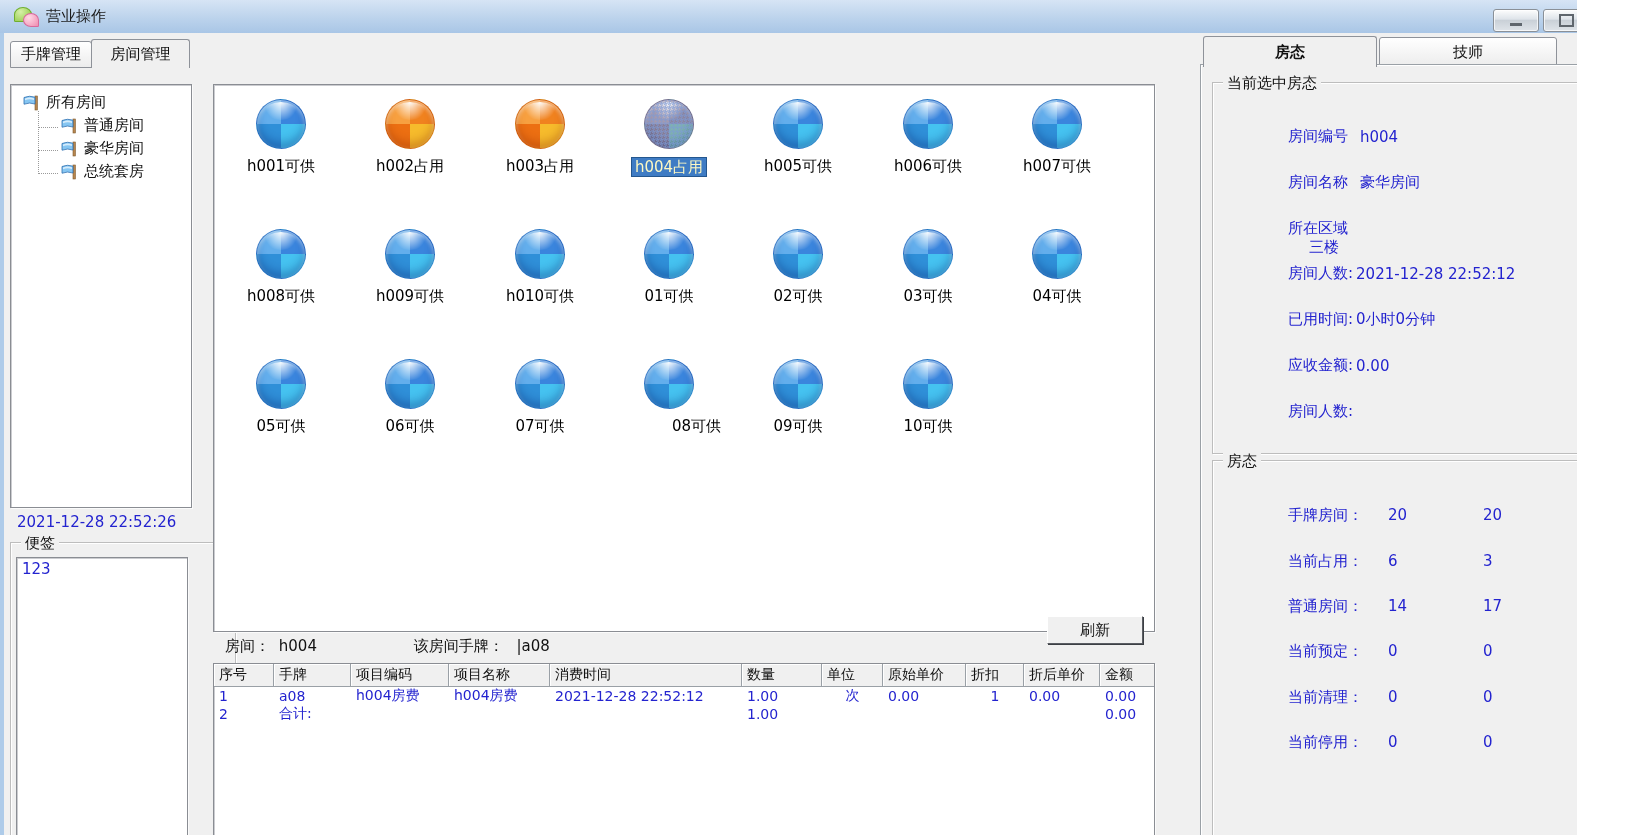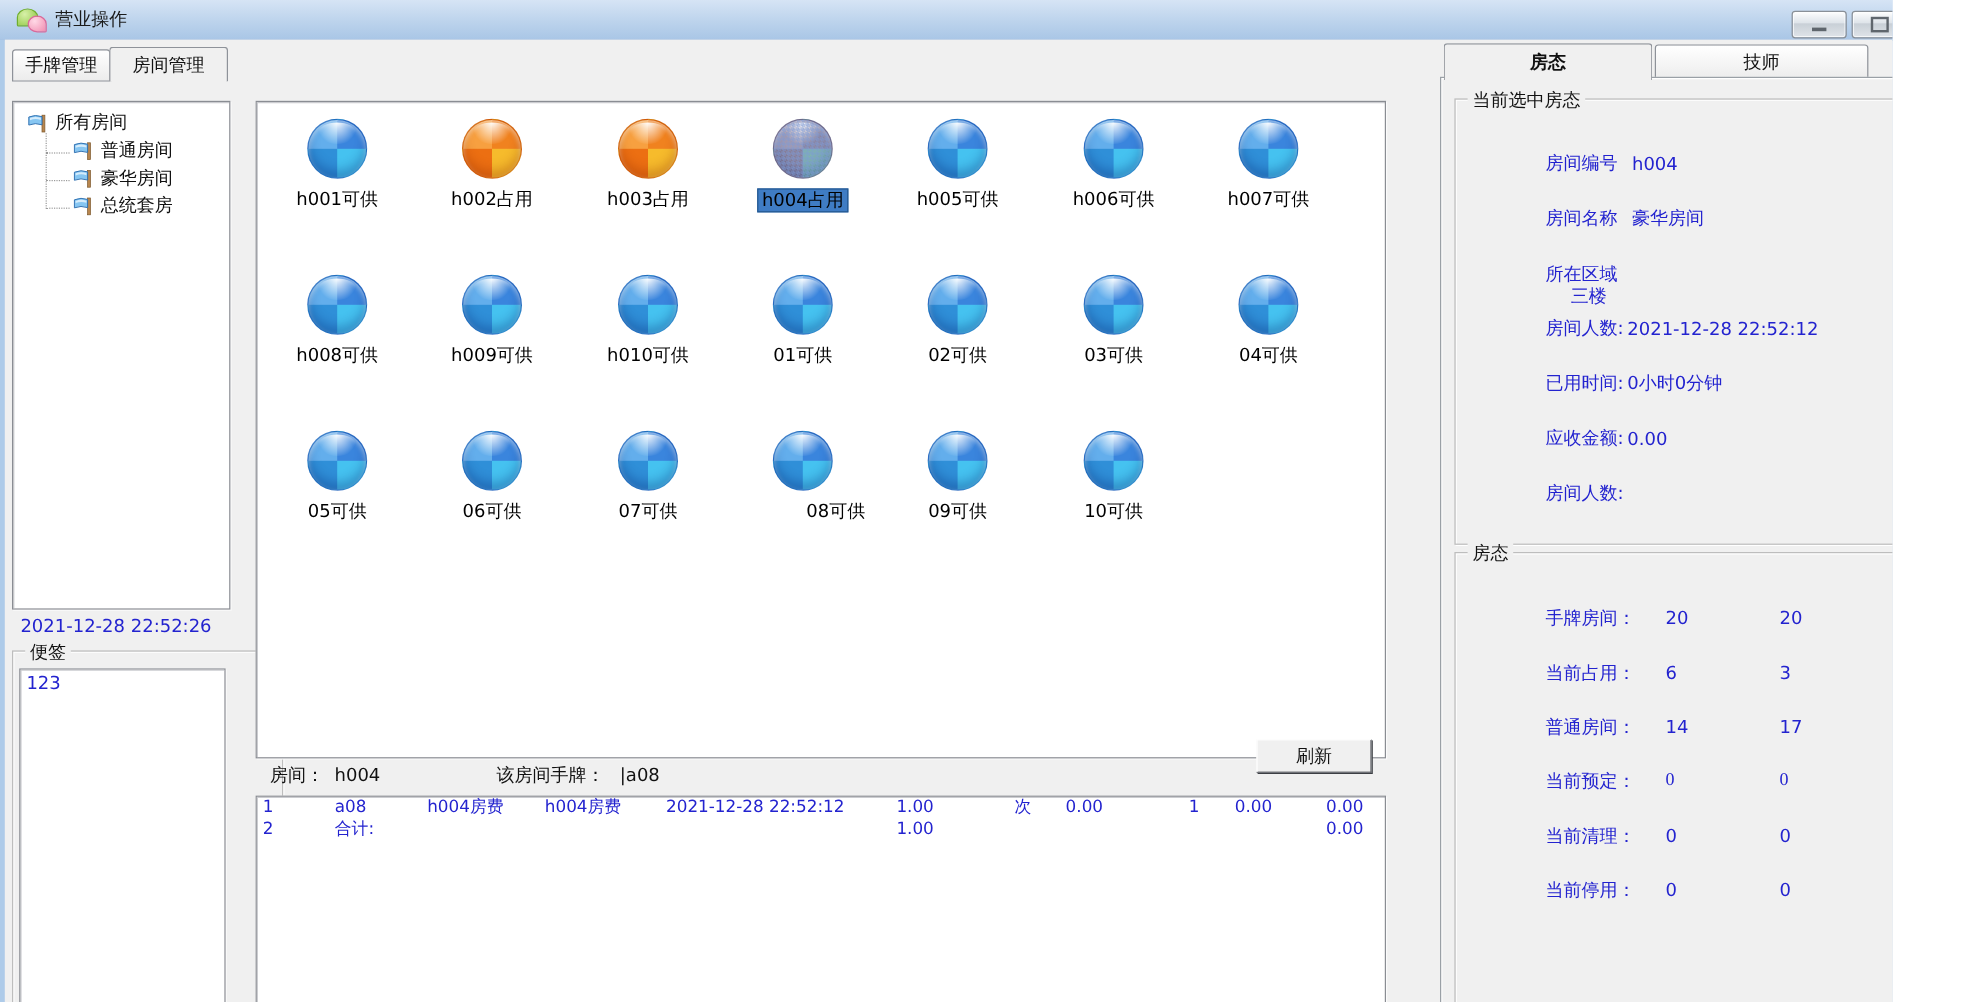--- a/index.html
+++ b/index.html
@@ -66,21 +66,21 @@
   .ball.occ{background:conic-gradient(#f0821f 0 25%,#f6bb2c 25% 50%,#ec6f12 50% 75%,#f7a040 75% 100%);
     border:1px solid rgba(180,70,0,.5);box-shadow:inset 0 -6px 9px rgba(140,40,0,.30), inset 0 2px 4px rgba(255,255,255,.55);}
   .ball.dithered{background:conic-gradient(#8d86a0 0 25%,#7fb3ae 25% 50%,#8a7f96 50% 75%,#a59aae 75% 100%);
     border:1px solid rgba(90,90,130,.6);}
   .ball.dithered::after{content:"";position:absolute;inset:0;border-radius:50%;
     background-image:
       linear-gradient(45deg, rgba(125,155,215,.45) 25%, transparent 25%, transparent 75%, rgba(125,155,215,.45) 75%),
       linear-gradient(45deg, transparent 25%, rgba(125,155,215,.45) 25%, rgba(125,155,215,.45) 75%, transparent 75%);
     background-size:4px 4px;background-position:0 0,2px 2px;}
   .room-label{display:inline-block;margin-top:8px;font-size:15px;color:#000;line-height:18px;padding:0 3px;}
-  .room-label.selected{background:#3f7cc4;color:#000000;border:1px solid #24578f;}
+  .room-label.selected{background:#3f7cc4;color:#fef9c3;border:1px solid #24578f;}
 
   
   .btn{background:#f0f0f0;border:1px solid;border-color:#ffffff #5a5d63 #5a5d63 #ffffff;
     box-shadow:1px 1px 0 #3c3f44;font-size:15px;color:#111;
     display:flex;align-items:center;justify-content:center;cursor:default;}
 
   
   .grid-table{display:grid;grid-template-columns:60px 77px 98px 101px 192px 80px 61px 83px 58px 76px 1fr;}
   .th{height:22px;background:#f0f0f0;border-right:1px solid #9aa0a6;border-bottom:1px solid #9aa0a6;
     box-shadow:inset 1px 1px 0 #ffffff;display:flex;align-items:center;padding:0 5px;
@@ -203,20 +203,33 @@
 
   <div class="abs" style="left:225px;top:637px;font-size:15px;color:#111;">
     <span>房间：</span>
     <span style="margin-left:4px;">h004</span>
     <span style="margin-left:92px;">该房间手牌：</span>
     <span style="margin-left:8px;">|a08</span>
   </div>
   <div class="abs btn" style="left:1047px;top:616px;width:94px;height:26px;">刷新</div>
 
   <div class="abs sunken" style="left:213px;top:663px;width:940px;height:200px;">
+    <div class="grid-table">
+      <div class="th">序号</div>
+      <div class="th">手牌</div>
+      <div class="th">项目编码</div>
+      <div class="th">项目名称</div>
+      <div class="th">消费时间</div>
+      <div class="th">数量</div>
+      <div class="th">单位</div>
+      <div class="th">原始单价</div>
+      <div class="th">折扣</div>
+      <div class="th">折后单价</div>
+      <div class="th" style="border-right:none;">金额</div>
+    </div>
     <div class="grid-table">
       <div class="td">1</div>
       <div class="td">a08</div>
       <div class="td">h004房费</div>
       <div class="td">h004房费</div>
       <div class="td">2021-12-28 22:52:12</div>
       <div class="td">1.00</div>
       <div class="td center">次</div>
       <div class="td">0.00</div>
       <div class="td center">1</div>
@@ -274,18 +287,18 @@
         <span>房间人数:</span>
         <span class="val"></span>
       </div>
   </div>
 
   <div class="abs groupbox" style="left:1212px;top:460px;width:412px;height:382px;">
     <span class="gb-title">房态</span>
     <div class="stat-row blue" style="left:75px;top:45px;width:320px;"><span class="stat-label">手牌房间：</span><span class="v1">20</span><span class="v2">20</span></div>
     <div class="stat-row blue" style="left:75px;top:91px;width:320px;"><span class="stat-label">当前占用：</span><span class="v1">6</span><span class="v2">3</span></div>
     <div class="stat-row blue" style="left:75px;top:136px;width:320px;"><span class="stat-label">普通房间：</span><span class="v1">14</span><span class="v2">17</span></div>
-    <div class="stat-row blue" style="left:75px;top:181px;width:320px;font-family:Liberation Serif, serif;"><span class="stat-label">当前预定：</span><span class="v1">0</span><span class="v2">0</span></div>
+    <div class="stat-row blue" style="left:75px;top:181px;width:320px;"><span class="stat-label">当前预定：</span><span class="v1">0</span><span class="v2">0</span></div>
     <div class="stat-row blue" style="left:75px;top:227px;width:320px;"><span class="stat-label">当前清理：</span><span class="v1">0</span><span class="v2">0</span></div>
     <div class="stat-row blue" style="left:75px;top:272px;width:320px;"><span class="stat-label">当前停用：</span><span class="v1">0</span><span class="v2">0</span></div>
   </div>
 
 </div>
 
 </body></html>

